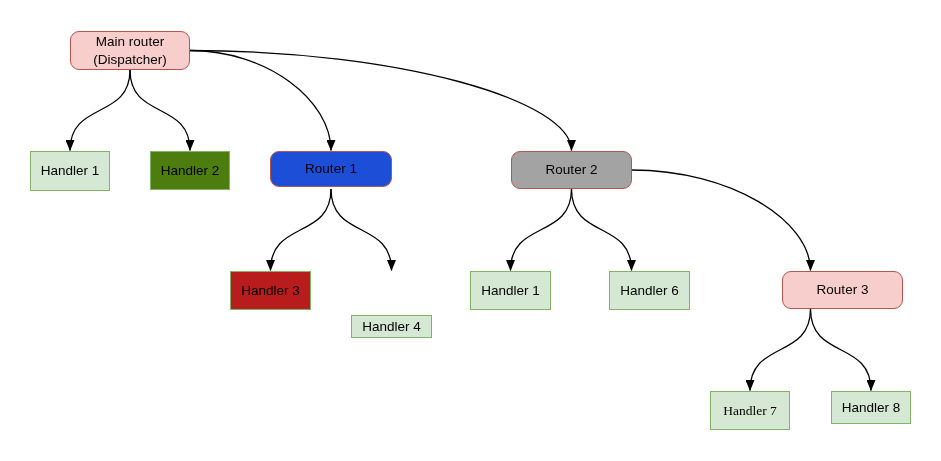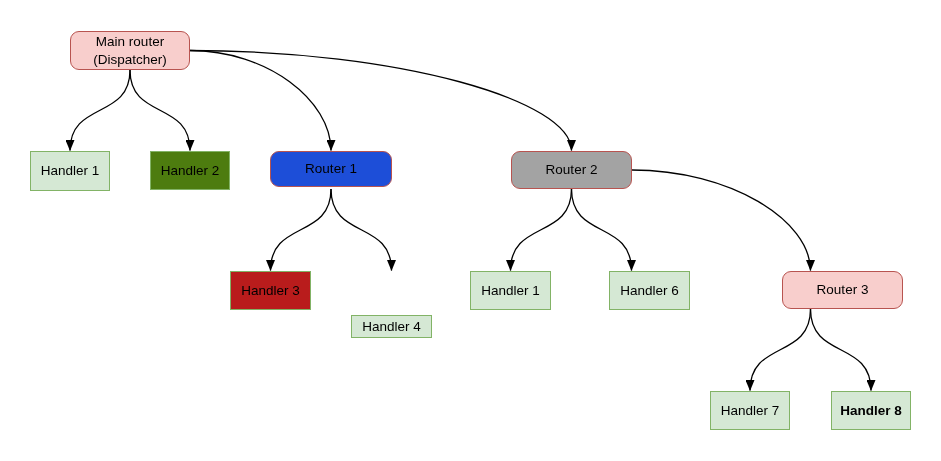--- a/index.html
+++ b/index.html
@@ -76,16 +76,16 @@
 (Dispatcher)</span></div>
       <div class="node handler" style="left: 30px; top: 151px; width: 80px; height: 40px; background: rgb(213, 232, 212); border-color: rgb(130, 179, 102);"><span>Handler 1</span></div>
       <div class="node handler" style="left: 150px; top: 151px; width: 80px; height: 39px; background: #4d7c0f; border-color: rgb(130, 179, 102);"><span>Handler 2</span></div>
       <div class="node router" style="left: 270px; top: 151px; width: 122px; height: 36px; background: #1d4ed8; border-color: rgb(184, 84, 80);"><span>Router 1</span></div>
       <div class="node router" style="left: 511px; top: 151px; width: 121px; height: 38px; background: #a3a3a3; border-color: rgb(184, 84, 80);"><span>Router 2</span></div>
       <div class="node handler" style="left: 230px; top: 271px; width: 81px; height: 39px; background: #b91c1c; border-color: rgb(130, 179, 102);"><span>Handler 3</span></div>
       <div class="node handler" style="left: 351px; top: 271px; width: 81px; height: 23px; background: rgb(213, 232, 212); border-color: rgb(130, 179, 102); margin-top: 44px;"><span>Handler 4</span></div>
       <div class="node handler" style="left: 470px; top: 271px; width: 81px; height: 39px; background: rgb(213, 232, 212); border-color: rgb(130, 179, 102);"><span>Handler 1</span></div>
       <div class="node handler" style="left: 591px; top: 271px; width: 81px; height: 39px; background: rgb(213, 232, 212); border-color: rgb(130, 179, 102); margin-left: 18px;"><span>Handler 6</span></div>
       <div class="node router" style="left: 750px; top: 271px; width: 121px; height: 38px; background: rgb(248, 206, 204); border-color: rgb(184, 84, 80); margin-left: 32px;"><span>Router 3</span></div>
-      <div class="node handler" style="left: 710px; top: 391px; width: 80px; height: 39px; background: rgb(213, 232, 212); border-color: rgb(130, 179, 102);"><span>Handler 7</span></div>
-      <div class="node handler" style="left: 831px; top: 391px; width: 80px; height: 39px; background: rgb(213, 232, 212); border-color: rgb(130, 179, 102); font-weight: bold;"><span>Handler 8</span></div>
+      <div class="node handler" style="left: 710px; top: 391px; width: 80px; height: 39px; background: rgb(213, 232, 212); border-color: rgb(130, 179, 102); font-family: Liberation Serif, serif;"><span>Handler 7</span></div>
+      <div class="node handler" style="left: 831px; top: 391px; width: 80px; height: 33px; background: rgb(213, 232, 212); border-color: rgb(130, 179, 102);"><span>Handler 8</span></div>
     </div>
 </div>
 
 </body></html>

